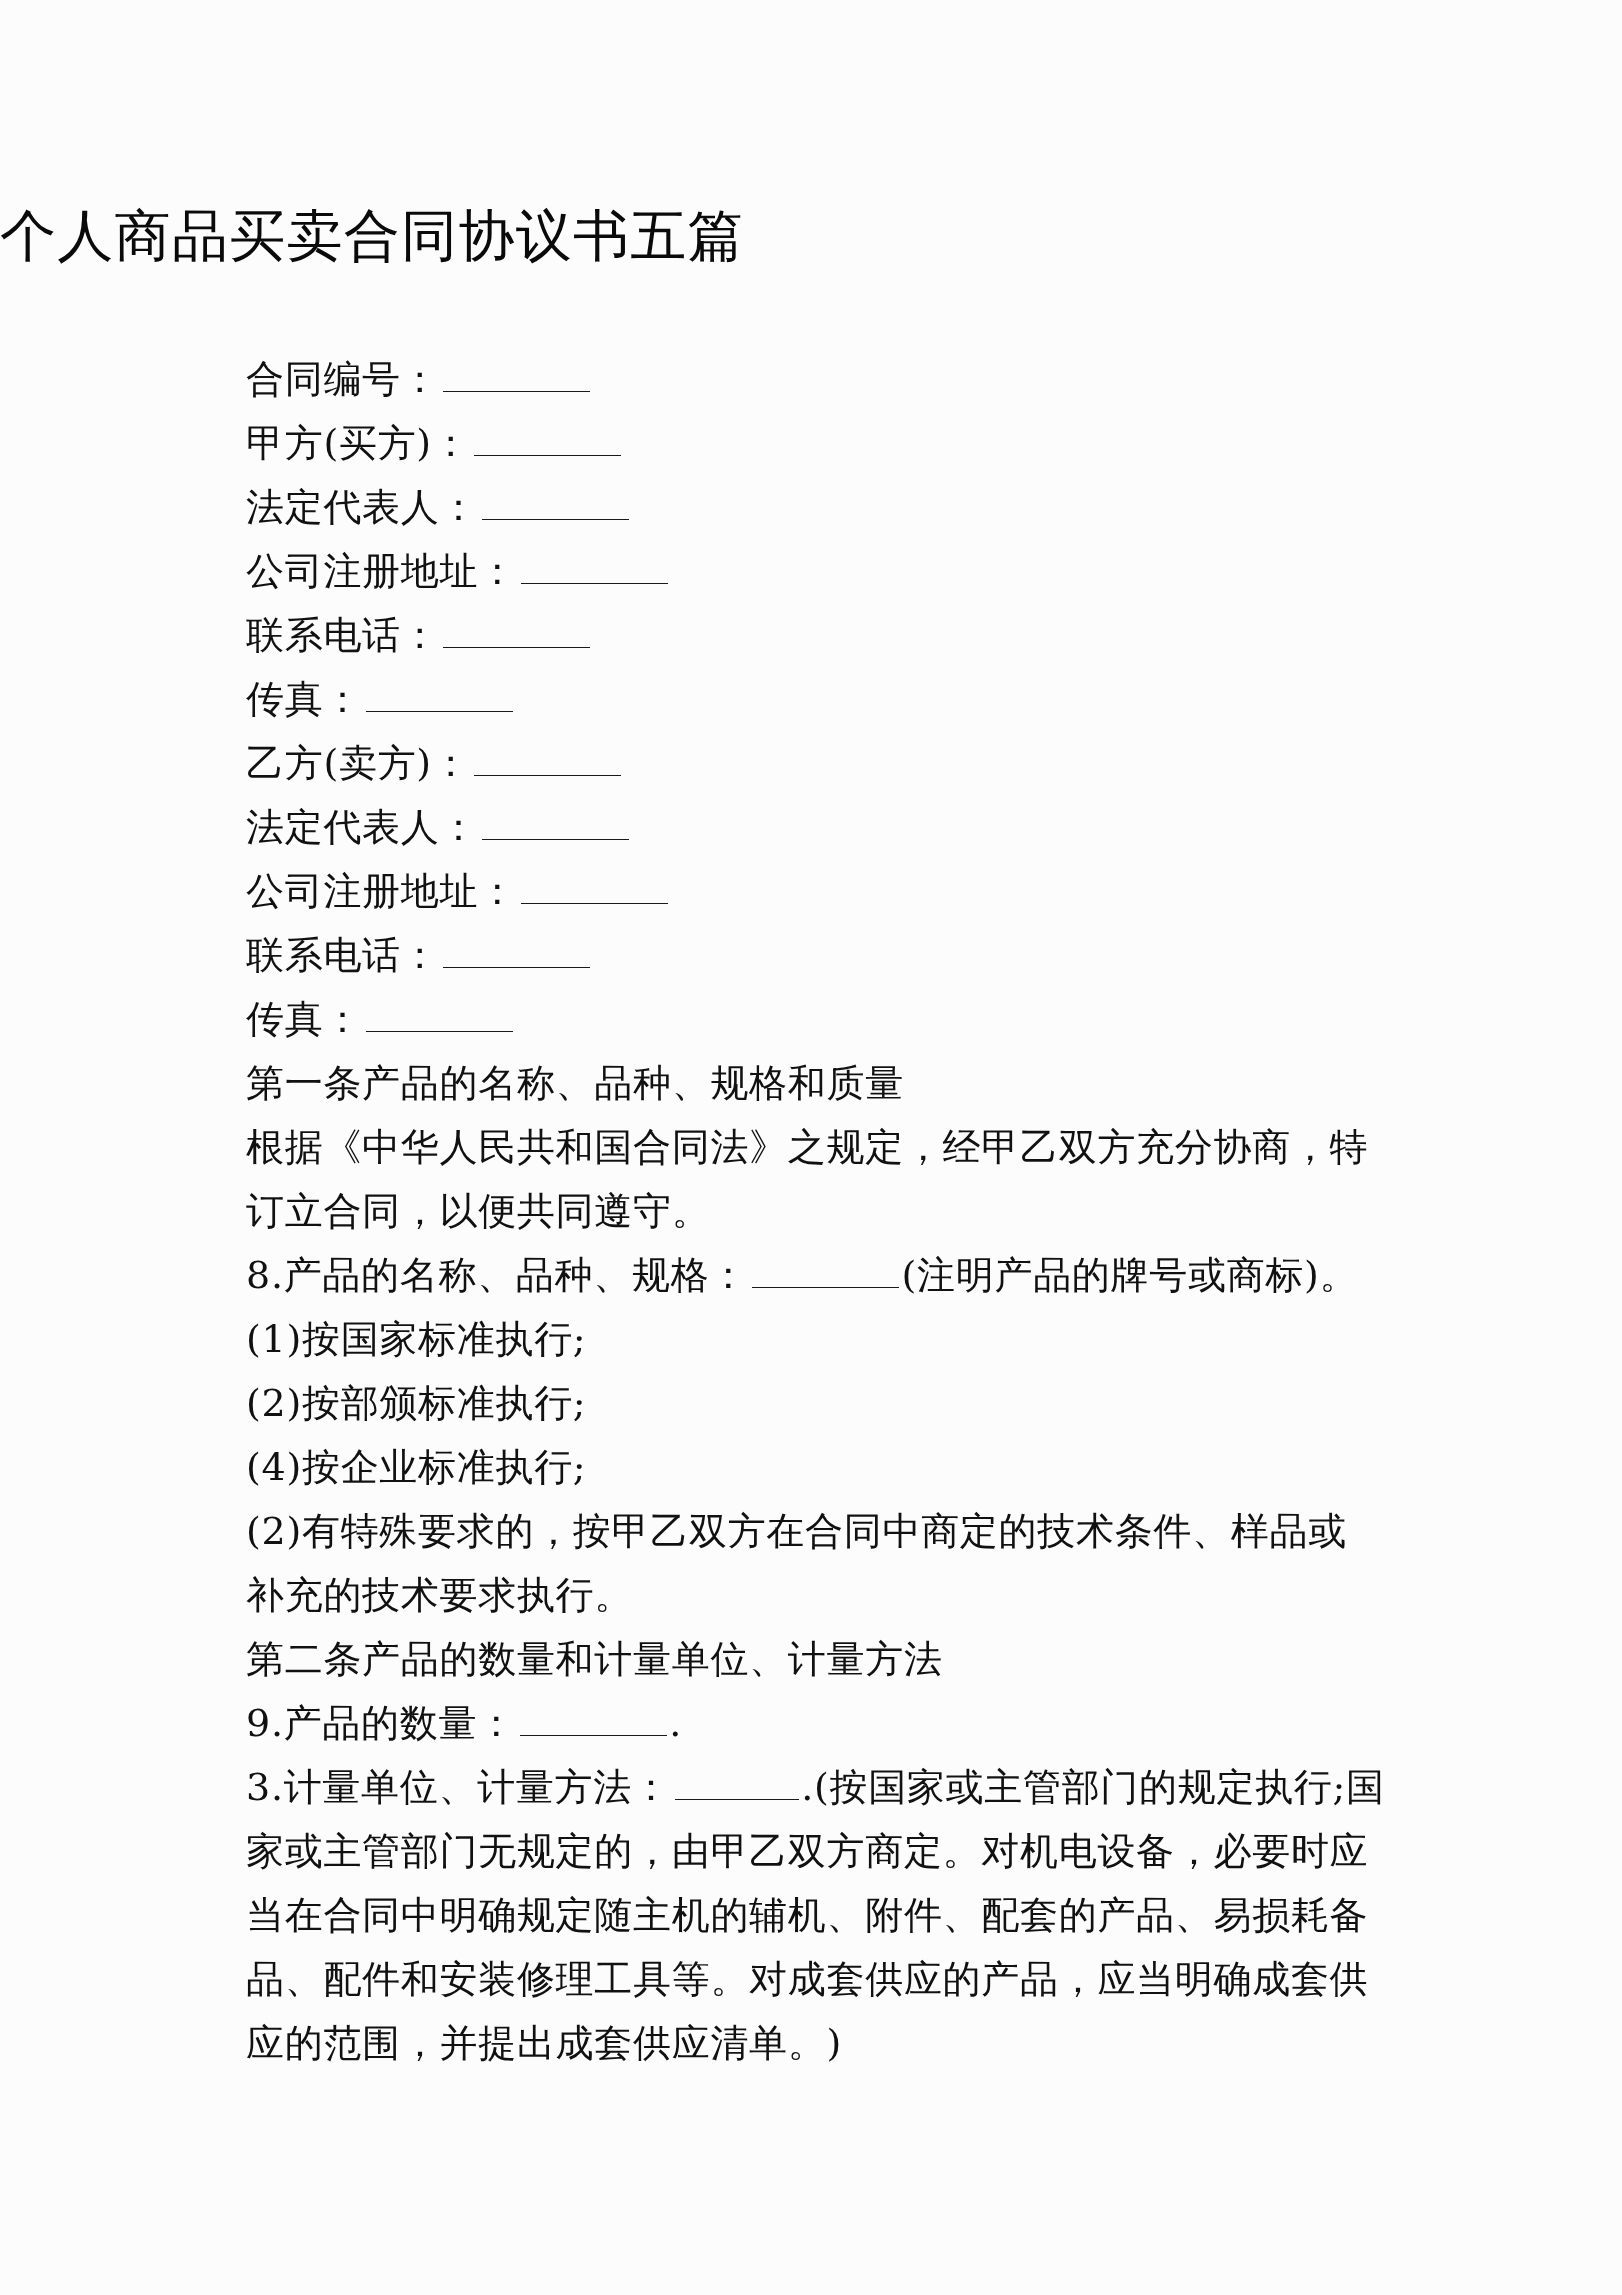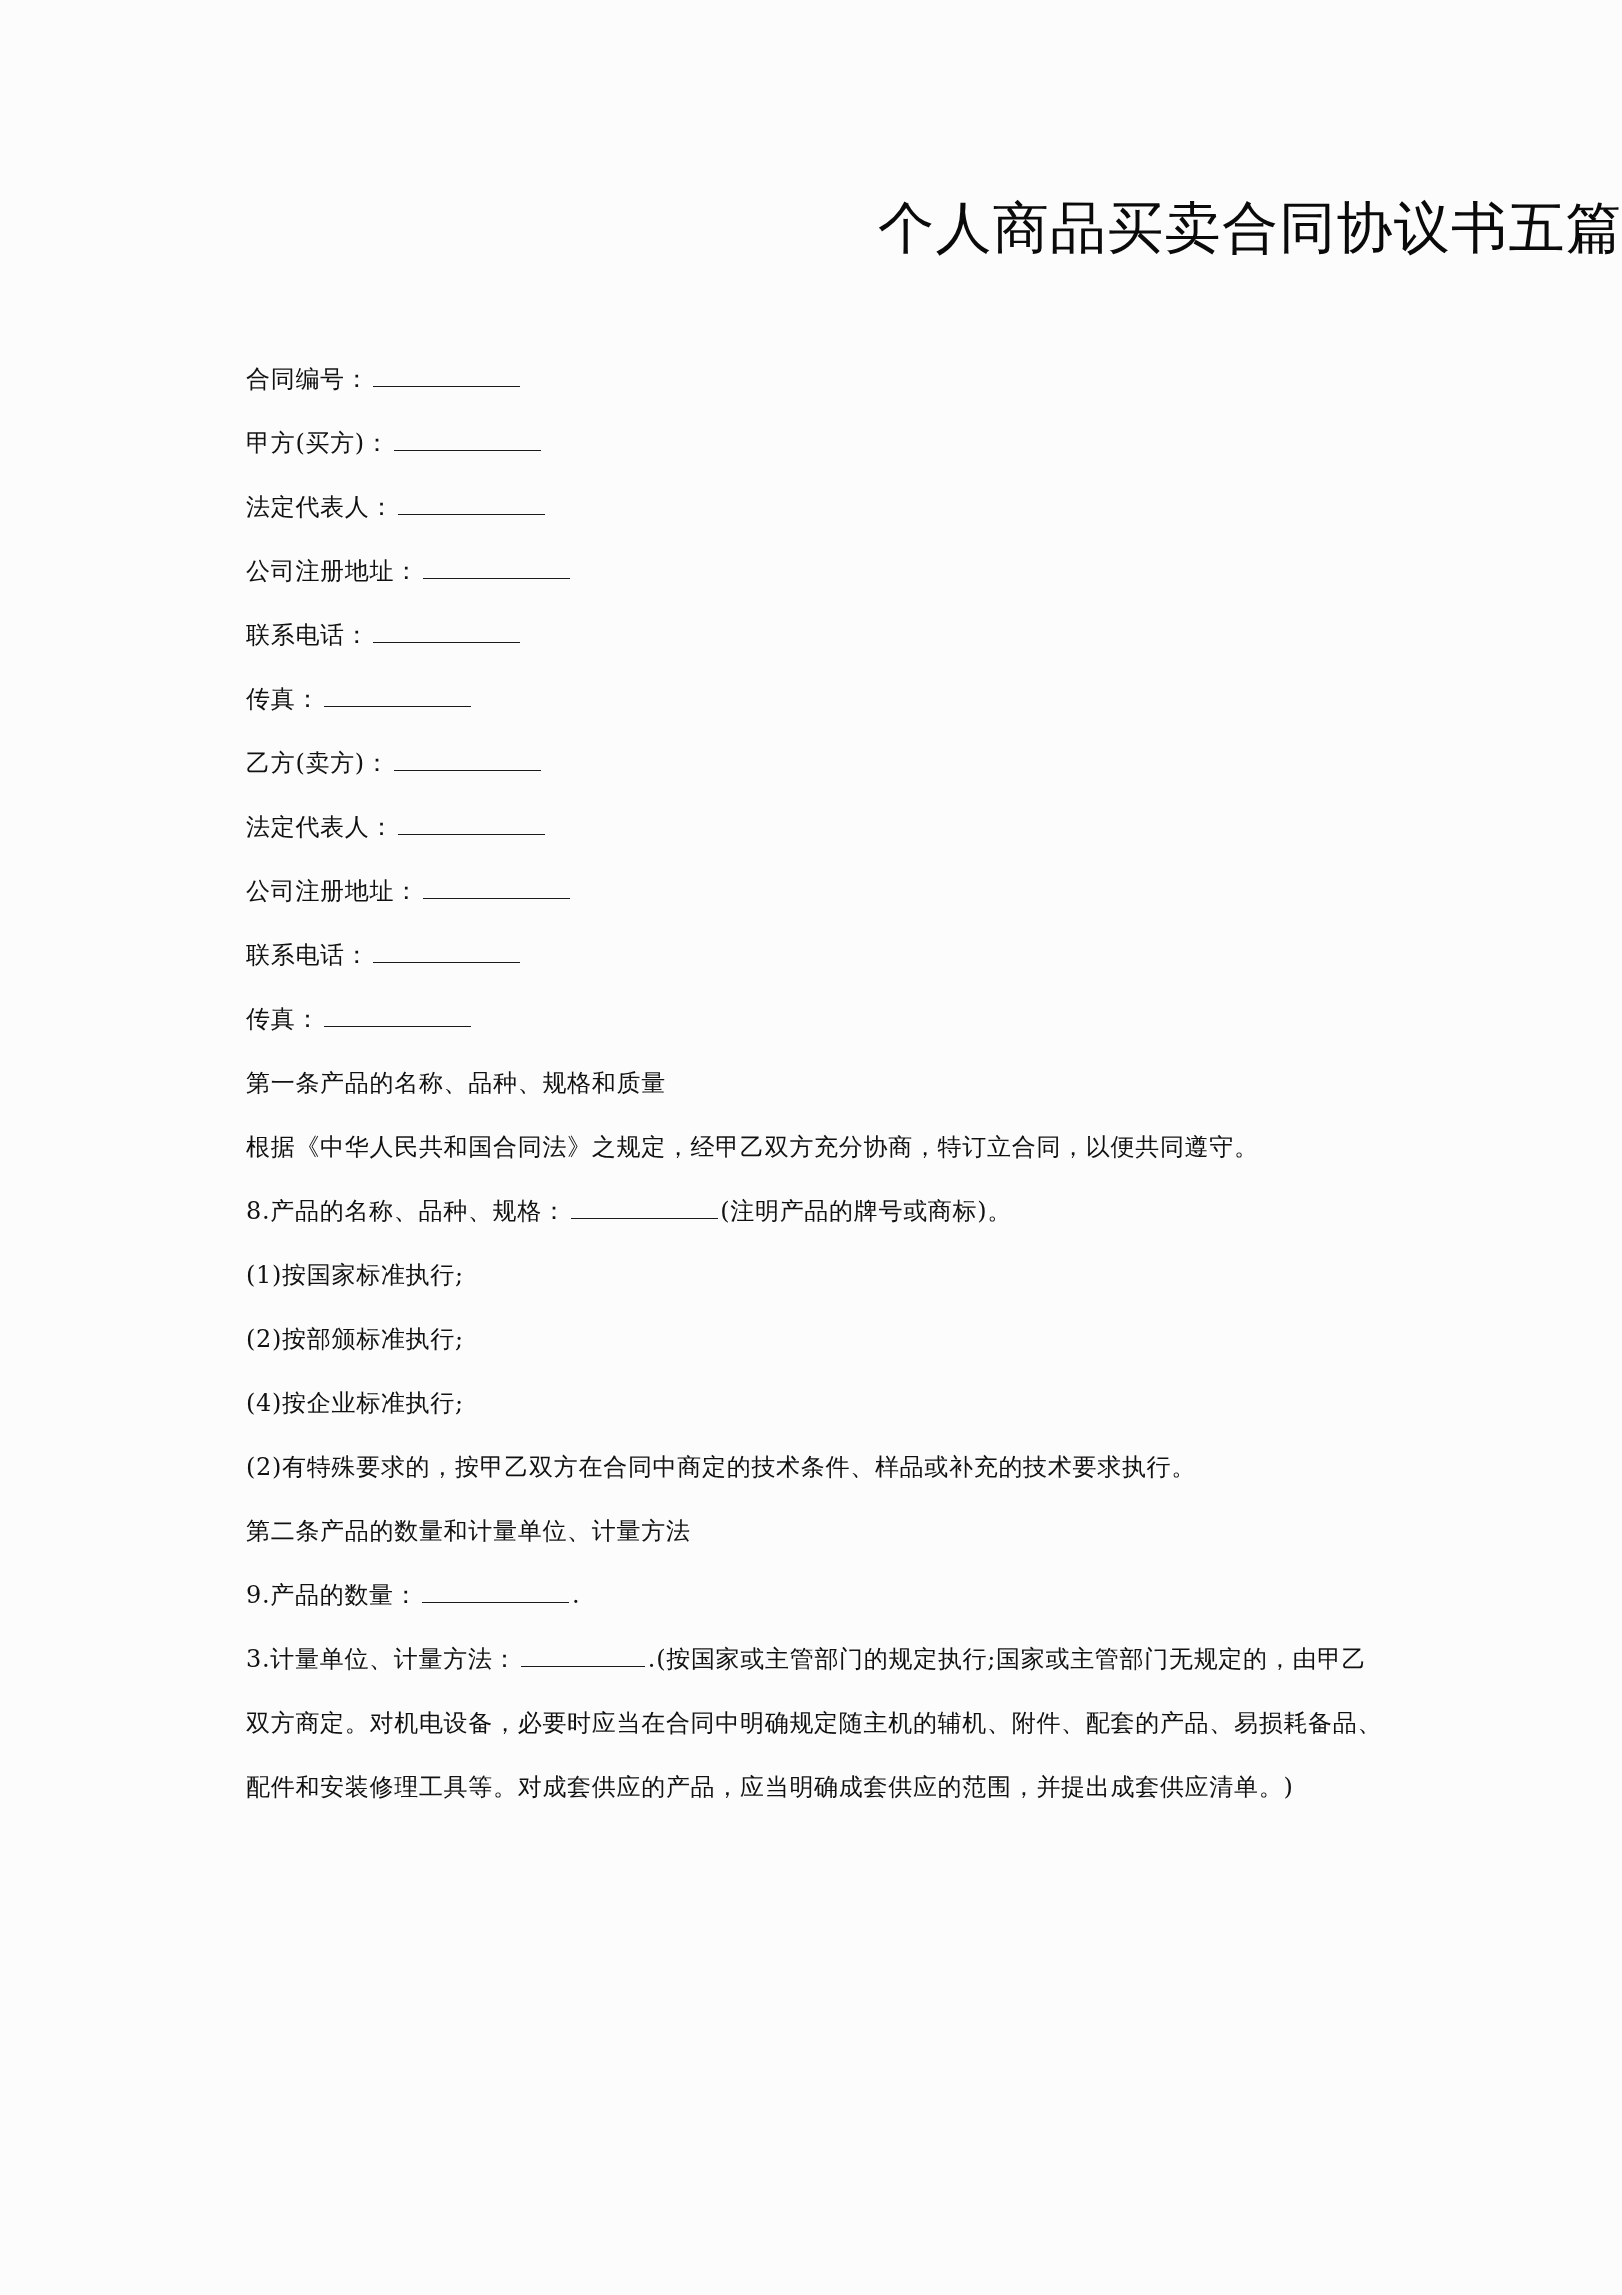--- a/index.html
+++ b/index.html
@@ -19,36 +19,36 @@
       position: absolute;
       left: 0;
       top: 0;
       width: 1623px;
       height: 2295px;
       background: #fcfcfc;
     }
     .title {
       position: absolute;
       left: 0;
-      top: 188px;
+      top: 196px;
       width: 1623px;
-      text-align: right;
+      text-align: left;
       font-size: 56px;
       line-height: 79px;
       font-weight: normal;
       letter-spacing: 1.3px;
       margin: 0;
       color: #0a0a0a;
     }
     .body-text {
       position: absolute;
       left: 246px;
       top: 347px;
       width: 1139px;
-      font-size: 24px;
+      font-size: 38px;
       line-height: 64px;
       letter-spacing: 0.7px;
     }
     .line {
       display: block;
       white-space: pre-wrap;
       word-break: break-all;
       margin: 0;
     }
     .blank {

